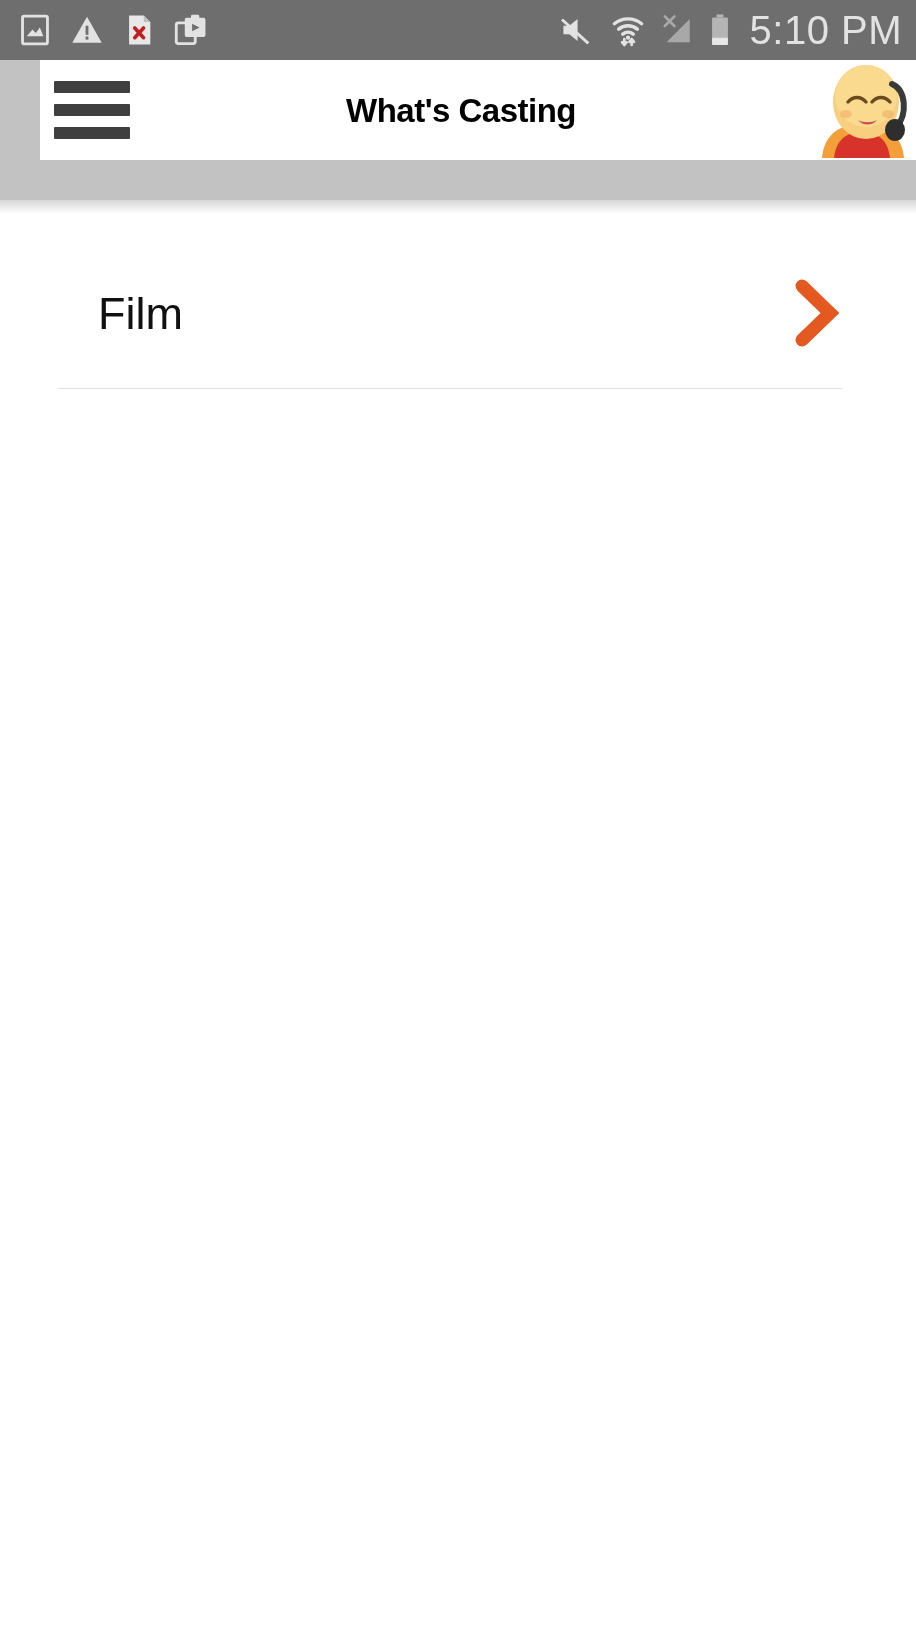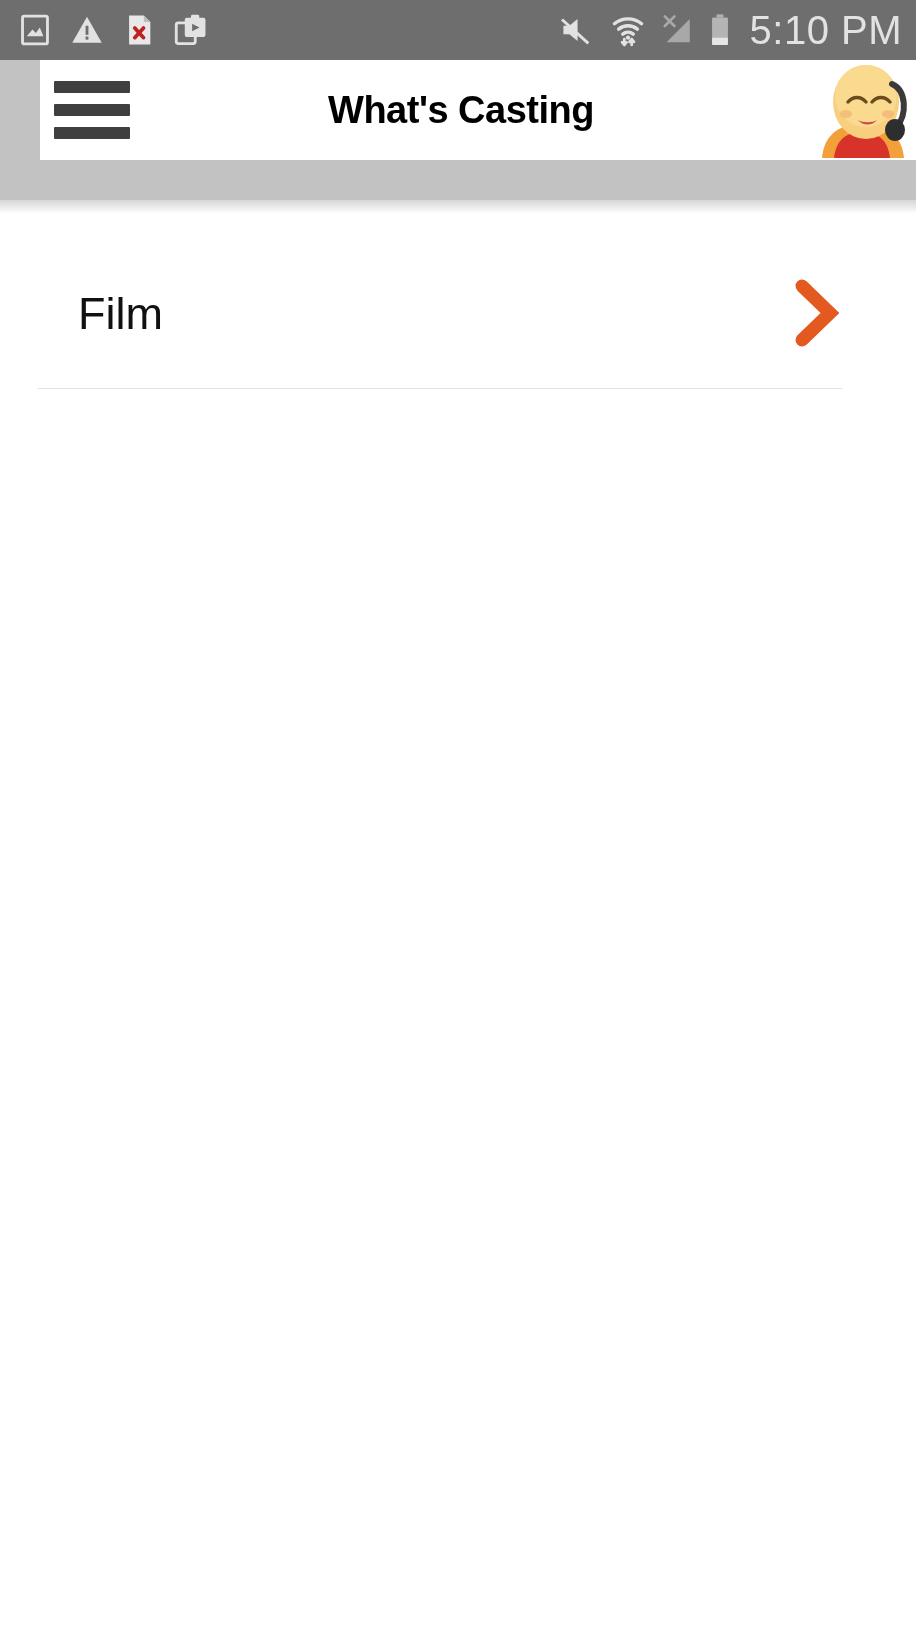--- a/index.html
+++ b/index.html
@@ -64,42 +64,42 @@
   }
   .menu-btn span {
     display:block;
     width:76px; height:12px;
     background:#3f3f3f;
     border-radius:1px;
   }
   .app-title {
     flex:1;
     text-align:center;
-    font-size:38px;
+    font-size:33px;
     font-weight:bold;
     color:#000000;
     letter-spacing:-0.5px;
     line-height:1;
     padding-right:26px;
     white-space:nowrap;
   }
   .avatar {
     width:108px; height:100px;
     display:flex; align-items:center; justify-content:center;
     overflow:hidden;
     cursor:pointer;
   }
 
   
   .content {
     position:absolute; top:214px; left:0;
     width:916px; height:1414px;
     background:#ffffff;
   }
-  .list { padding-top:24px; }
+  .list { padding-top:24px;margin-left:20px; }
   .list-item {
     position:relative;
     height:150px;
     display:flex; align-items:center;
     padding:0 74px 0 78px;
     cursor:pointer;
     background:#ffffff;
   }
   .list-item-label {
     font-size:45px;

